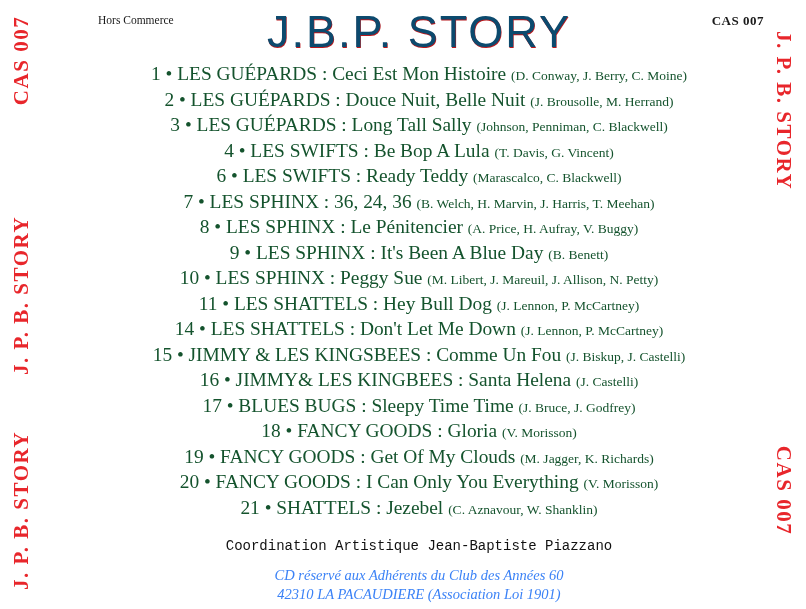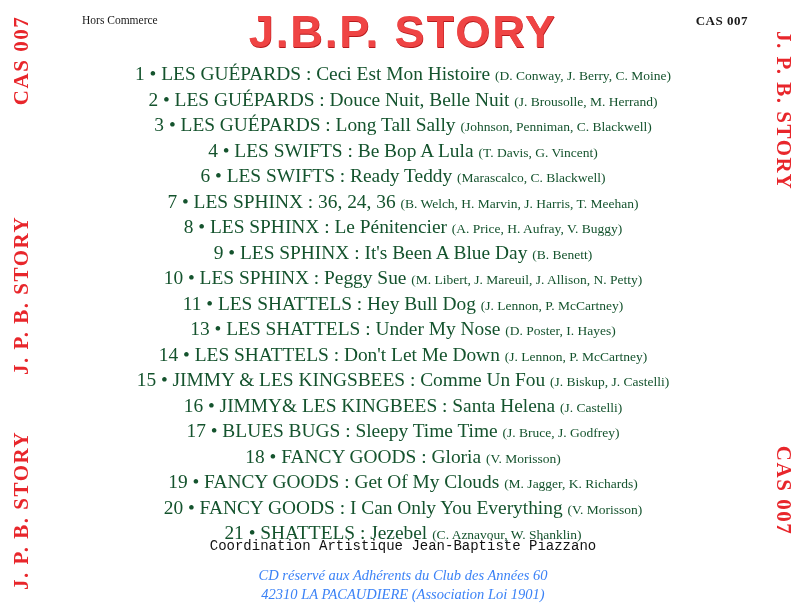--- a/index.html
+++ b/index.html
@@ -57,21 +57,21 @@
     left: 0;
     width: 44px;
     height: 200px;
     display: flex;
     align-items: center;
     justify-content: center;
   }
 
   .content {
     position: absolute;
-    left: 44px;
+    left: 60px;
     top: 0;
     width: 718px;
     height: 609px;
   }
 
   .hors {
     position: absolute;
     left: 38px;
     top: 14px;
     font-family: "Liberation Serif", serif;
@@ -89,24 +89,24 @@
     letter-spacing: 0.5px;
   }
 
   .title {
     position: absolute;
     top: 6px;
     left: 0;
     width: 718px;
     text-align: center;
     font-family: "Liberation Sans", sans-serif;
-    font-weight: bold;
+    font-weight: normal;
     font-size: 45px;
     letter-spacing: 2px;
-    color: #ef4444;
+    color: #0c4a6e;
     text-shadow: 0.5px 0.5px 0 #b8181c;
   }
 
   .tracklist {
     position: absolute;
     top: 62px;
     left: 0;
     width: 718px;
   }
   .track {
@@ -195,21 +195,20 @@
         <div class="track"><span class="num">1</span> • <span class="artist">LES GUÉPARDS</span> : <span class="title-txt">Ceci Est Mon Histoire</span> <span class="credits">(D. Conway, J. Berry, C. Moine)</span></div>
         <div class="track"><span class="num">2</span> • <span class="artist">LES GUÉPARDS</span> : <span class="title-txt">Douce Nuit, Belle Nuit</span> <span class="credits">(J. Brousolle, M. Herrand)</span></div>
         <div class="track"><span class="num">3</span> • <span class="artist">LES GUÉPARDS</span> : <span class="title-txt">Long Tall Sally</span> <span class="credits">(Johnson, Penniman, C. Blackwell)</span></div>
         <div class="track"><span class="num">4</span> • <span class="artist">LES SWIFTS</span> : <span class="title-txt">Be Bop A Lula</span> <span class="credits">(T. Davis, G. Vincent)</span></div>
         <div class="track"><span class="num">6</span> • <span class="artist">LES SWIFTS</span> : <span class="title-txt">Ready Teddy</span> <span class="credits">(Marascalco, C. Blackwell)</span></div>
         <div class="track"><span class="num">7</span> • <span class="artist">LES SPHINX</span> : <span class="title-txt">36, 24, 36</span> <span class="credits">(B. Welch, H. Marvin, J. Harris, T. Meehan)</span></div>
         <div class="track"><span class="num">8</span> • <span class="artist">LES SPHINX</span> : <span class="title-txt">Le Pénitencier</span> <span class="credits">(A. Price, H. Aufray, V. Buggy)</span></div>
         <div class="track"><span class="num">9</span> • <span class="artist">LES SPHINX</span> : <span class="title-txt">It's Been A Blue Day</span> <span class="credits">(B. Benett)</span></div>
         <div class="track"><span class="num">10</span> • <span class="artist">LES SPHINX</span> : <span class="title-txt">Peggy Sue</span> <span class="credits">(M. Libert, J. Mareuil, J. Allison, N. Petty)</span></div>
         <div class="track"><span class="num">11</span> • <span class="artist">LES SHATTELS</span> : <span class="title-txt">Hey Bull Dog</span> <span class="credits">(J. Lennon, P. McCartney)</span></div>
-        <div class="track"><span class="num">13</span> • <span class="artist">LES SHATTELS</span> : <span class="title-txt">Under My Nose</span> <span class="credits">(D. Poster, I. Hayes)</span></div>
         <div class="track"><span class="num">14</span> • <span class="artist">LES SHATTELS</span> : <span class="title-txt">Don't Let Me Down</span> <span class="credits">(J. Lennon, P. McCartney)</span></div>
         <div class="track"><span class="num">15</span> • <span class="artist">JIMMY &amp; LES KINGSBEES</span> : <span class="title-txt">Comme Un Fou</span> <span class="credits">(J. Biskup, J. Castelli)</span></div>
         <div class="track"><span class="num">16</span> • <span class="artist">JIMMY&amp; LES KINGBEES</span> : <span class="title-txt">Santa Helena</span> <span class="credits">(J. Castelli)</span></div>
         <div class="track"><span class="num">17</span> • <span class="artist">BLUES BUGS</span> : <span class="title-txt">Sleepy Time Time</span> <span class="credits">(J. Bruce, J. Godfrey)</span></div>
         <div class="track"><span class="num">18</span> • <span class="artist">FANCY GOODS</span> : <span class="title-txt">Gloria</span> <span class="credits">(V. Morisson)</span></div>
         <div class="track"><span class="num">19</span> • <span class="artist">FANCY GOODS</span> : <span class="title-txt">Get Of My Clouds</span> <span class="credits">(M. Jagger, K. Richards)</span></div>
         <div class="track"><span class="num">20</span> • <span class="artist">FANCY GOODS</span> : <span class="title-txt">I Can Only You Everything</span> <span class="credits">(V. Morisson)</span></div>
         <div class="track"><span class="num">21</span> • <span class="artist">SHATTELS</span> : <span class="title-txt">Jezebel</span> <span class="credits">(C. Aznavour, W. Shanklin)</span></div>
       </div>
 

